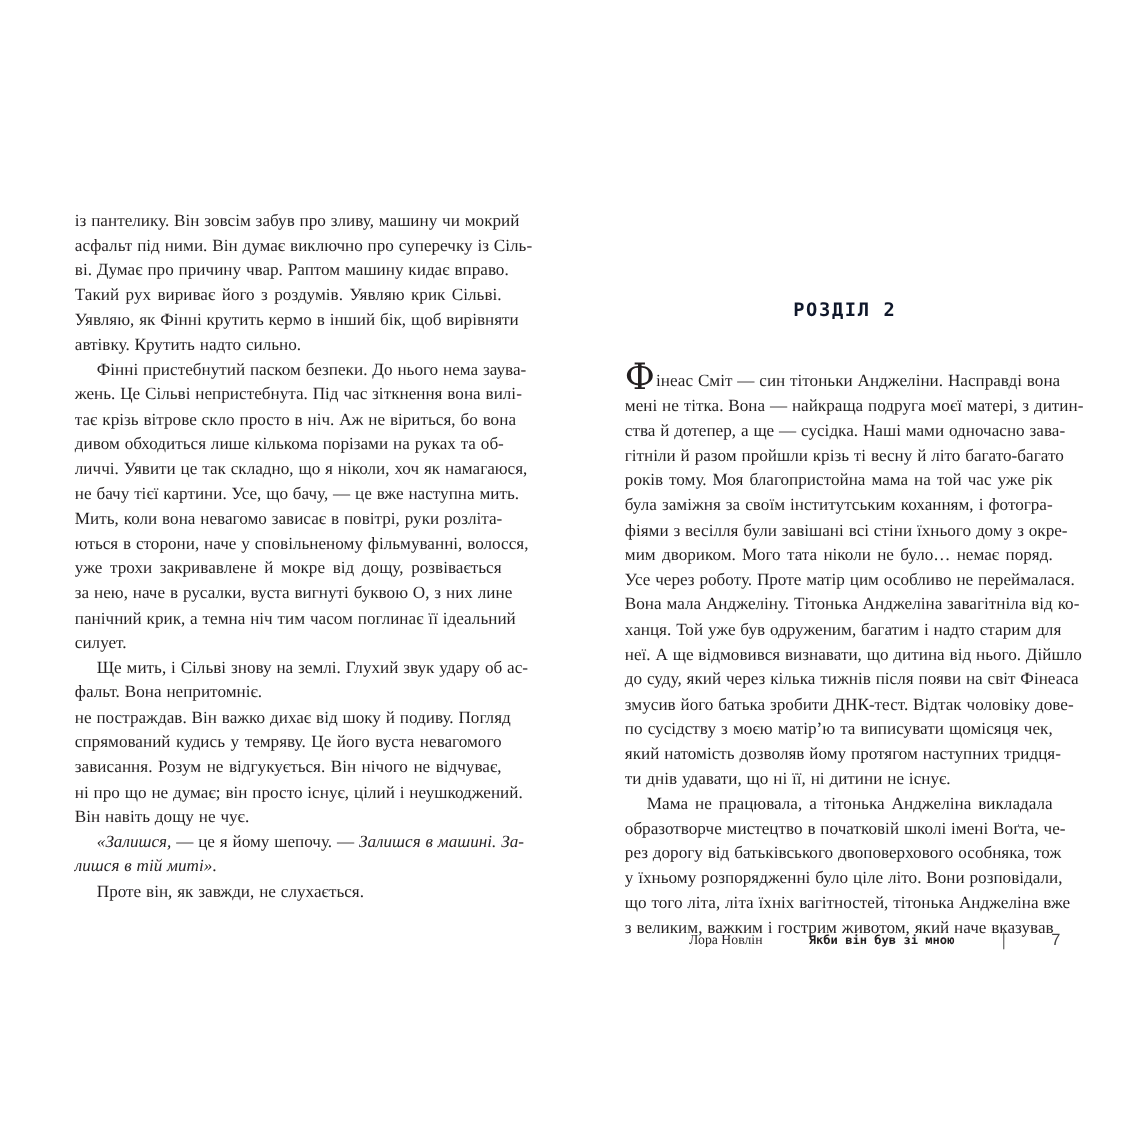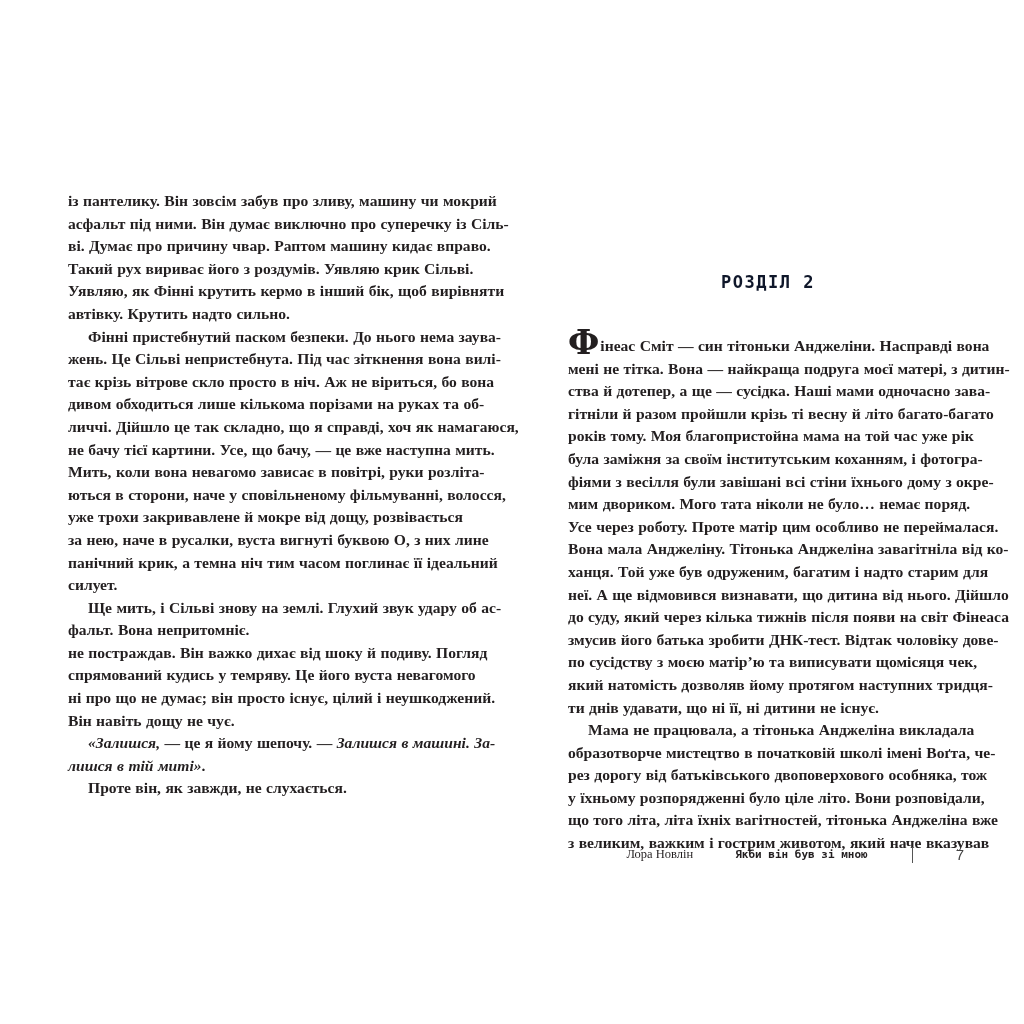--- a/index.html
+++ b/index.html
@@ -40,21 +40,20 @@
     .col-right {
       left: 56px;
       top: 332px;
       width: 389px;
     }
     .col .line {
       display: block;
       text-align: justify;
       text-align-last: justify;
       white-space: nowrap;
-      font-weight: bold;
     }
     .col .line.last {
       text-align-last: left;
     }
     .col .line.ind { padding-left: 20px; }
     em { font-style: italic; }
 
     .chapter-title {
       position: absolute;
       left: 0;
@@ -116,32 +115,33 @@
       <span class="line">із пантелику. Він зовсім забув про зливу, машину чи мокрий</span>
       <span class="line">асфальт під ними. Він думає виключно про суперечку із Сіль-</span>
       <span class="line">ві. Думає про причину чвар. Раптом машину кидає вправо.</span>
       <span class="line">Такий рух вириває його з роздумів. Уявляю крик Сільві.</span>
       <span class="line">Уявляю, як Фінні крутить кермо в інший бік, щоб вирівняти</span>
       <span class="line last">автівку. Крутить надто сильно.</span>
       <span class="line ind">Фінні пристебнутий паском безпеки. До нього нема заува-</span>
       <span class="line">жень. Це Сільві непристебнута. Під час зіткнення вона вилі-</span>
       <span class="line">тає крізь вітрове скло просто в ніч. Аж не віриться, бо вона</span>
       <span class="line">дивом обходиться лише кількома порізами на руках та об-</span>
-      <span class="line">личчі. Дійшло це так складно, що я справді, хоч як намагаюся,</span>
+      <span class="line">личчі. Уявити це так складно, що я ніколи, хоч як намагаюся,</span>
       <span class="line">не бачу тієї картини. Усе, що бачу, — це вже наступна мить.</span>
       <span class="line">Мить, коли вона невагомо зависає в повітрі, руки розліта-</span>
       <span class="line">ються в сторони, наче у сповільненому фільмуванні, волосся,</span>
       <span class="line">уже трохи закривавлене й мокре від дощу, розвівається</span>
       <span class="line">за нею, наче в русалки, вуста вигнуті буквою О, з них лине</span>
       <span class="line">панічний крик, а темна ніч тим часом поглинає її ідеальний</span>
       <span class="line last">силует.</span>
       <span class="line ind">Ще мить, і Сільві знову на землі. Глухий звук удару об ас-</span>
       <span class="line last">фальт. Вона непритомніє.</span>
       <span class="line">не постраждав. Він важко дихає від шоку й подиву. Погляд</span>
       <span class="line">спрямований кудись у темряву. Це його вуста невагомого</span>
+      <span class="line">зависання. Розум не відгукується. Він нічого не відчуває,</span>
       <span class="line">ні про що не думає; він просто існує, цілий і неушкоджений.</span>
       <span class="line last">Він навіть дощу не чує.</span>
       <span class="line ind"><em>«Залишся,</em><span style="white-space:pre"> — це я йому шепочу. — </span><em>Залишся в машині. За-</em></span>
       <span class="line last"><em>лишся в тій миті»</em><span>.</span></span>
       <span class="line ind last">Проте він, як завжди, не слухається.</span>
     </div>
 </div>
 
 <div class="page page-right">
   <div class="chapter-title">РОЗДІЛ 2</div>

